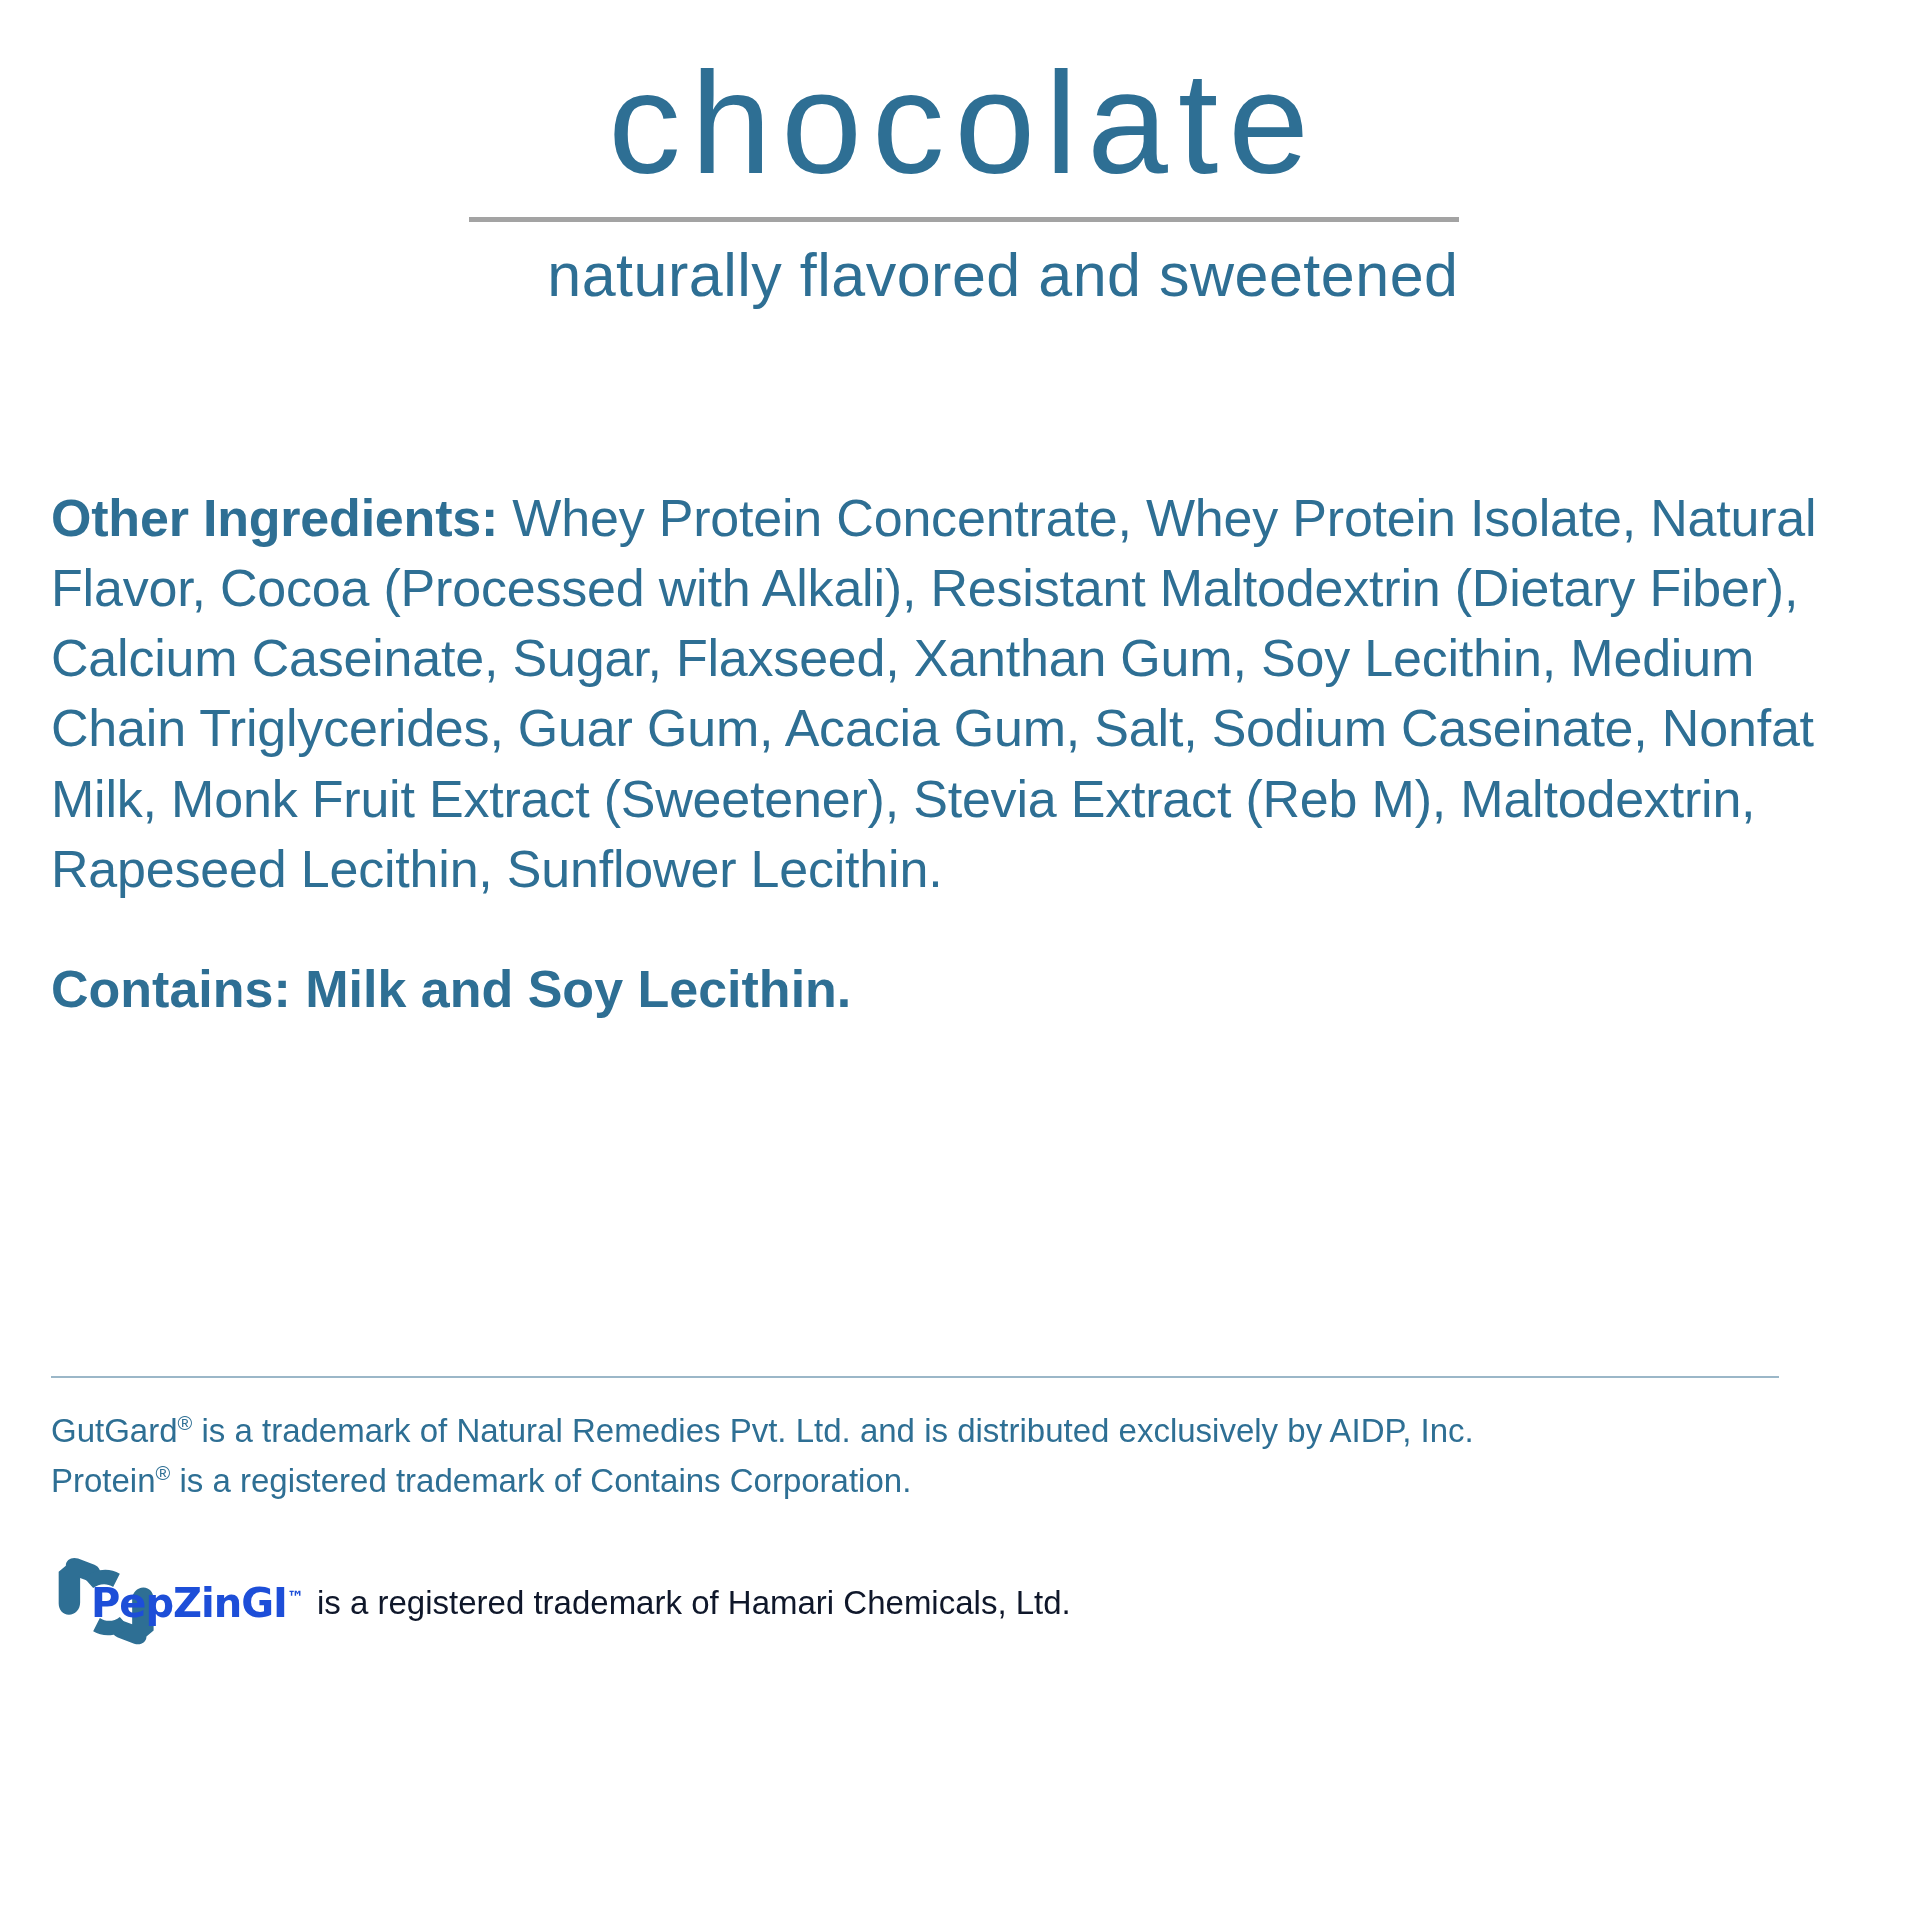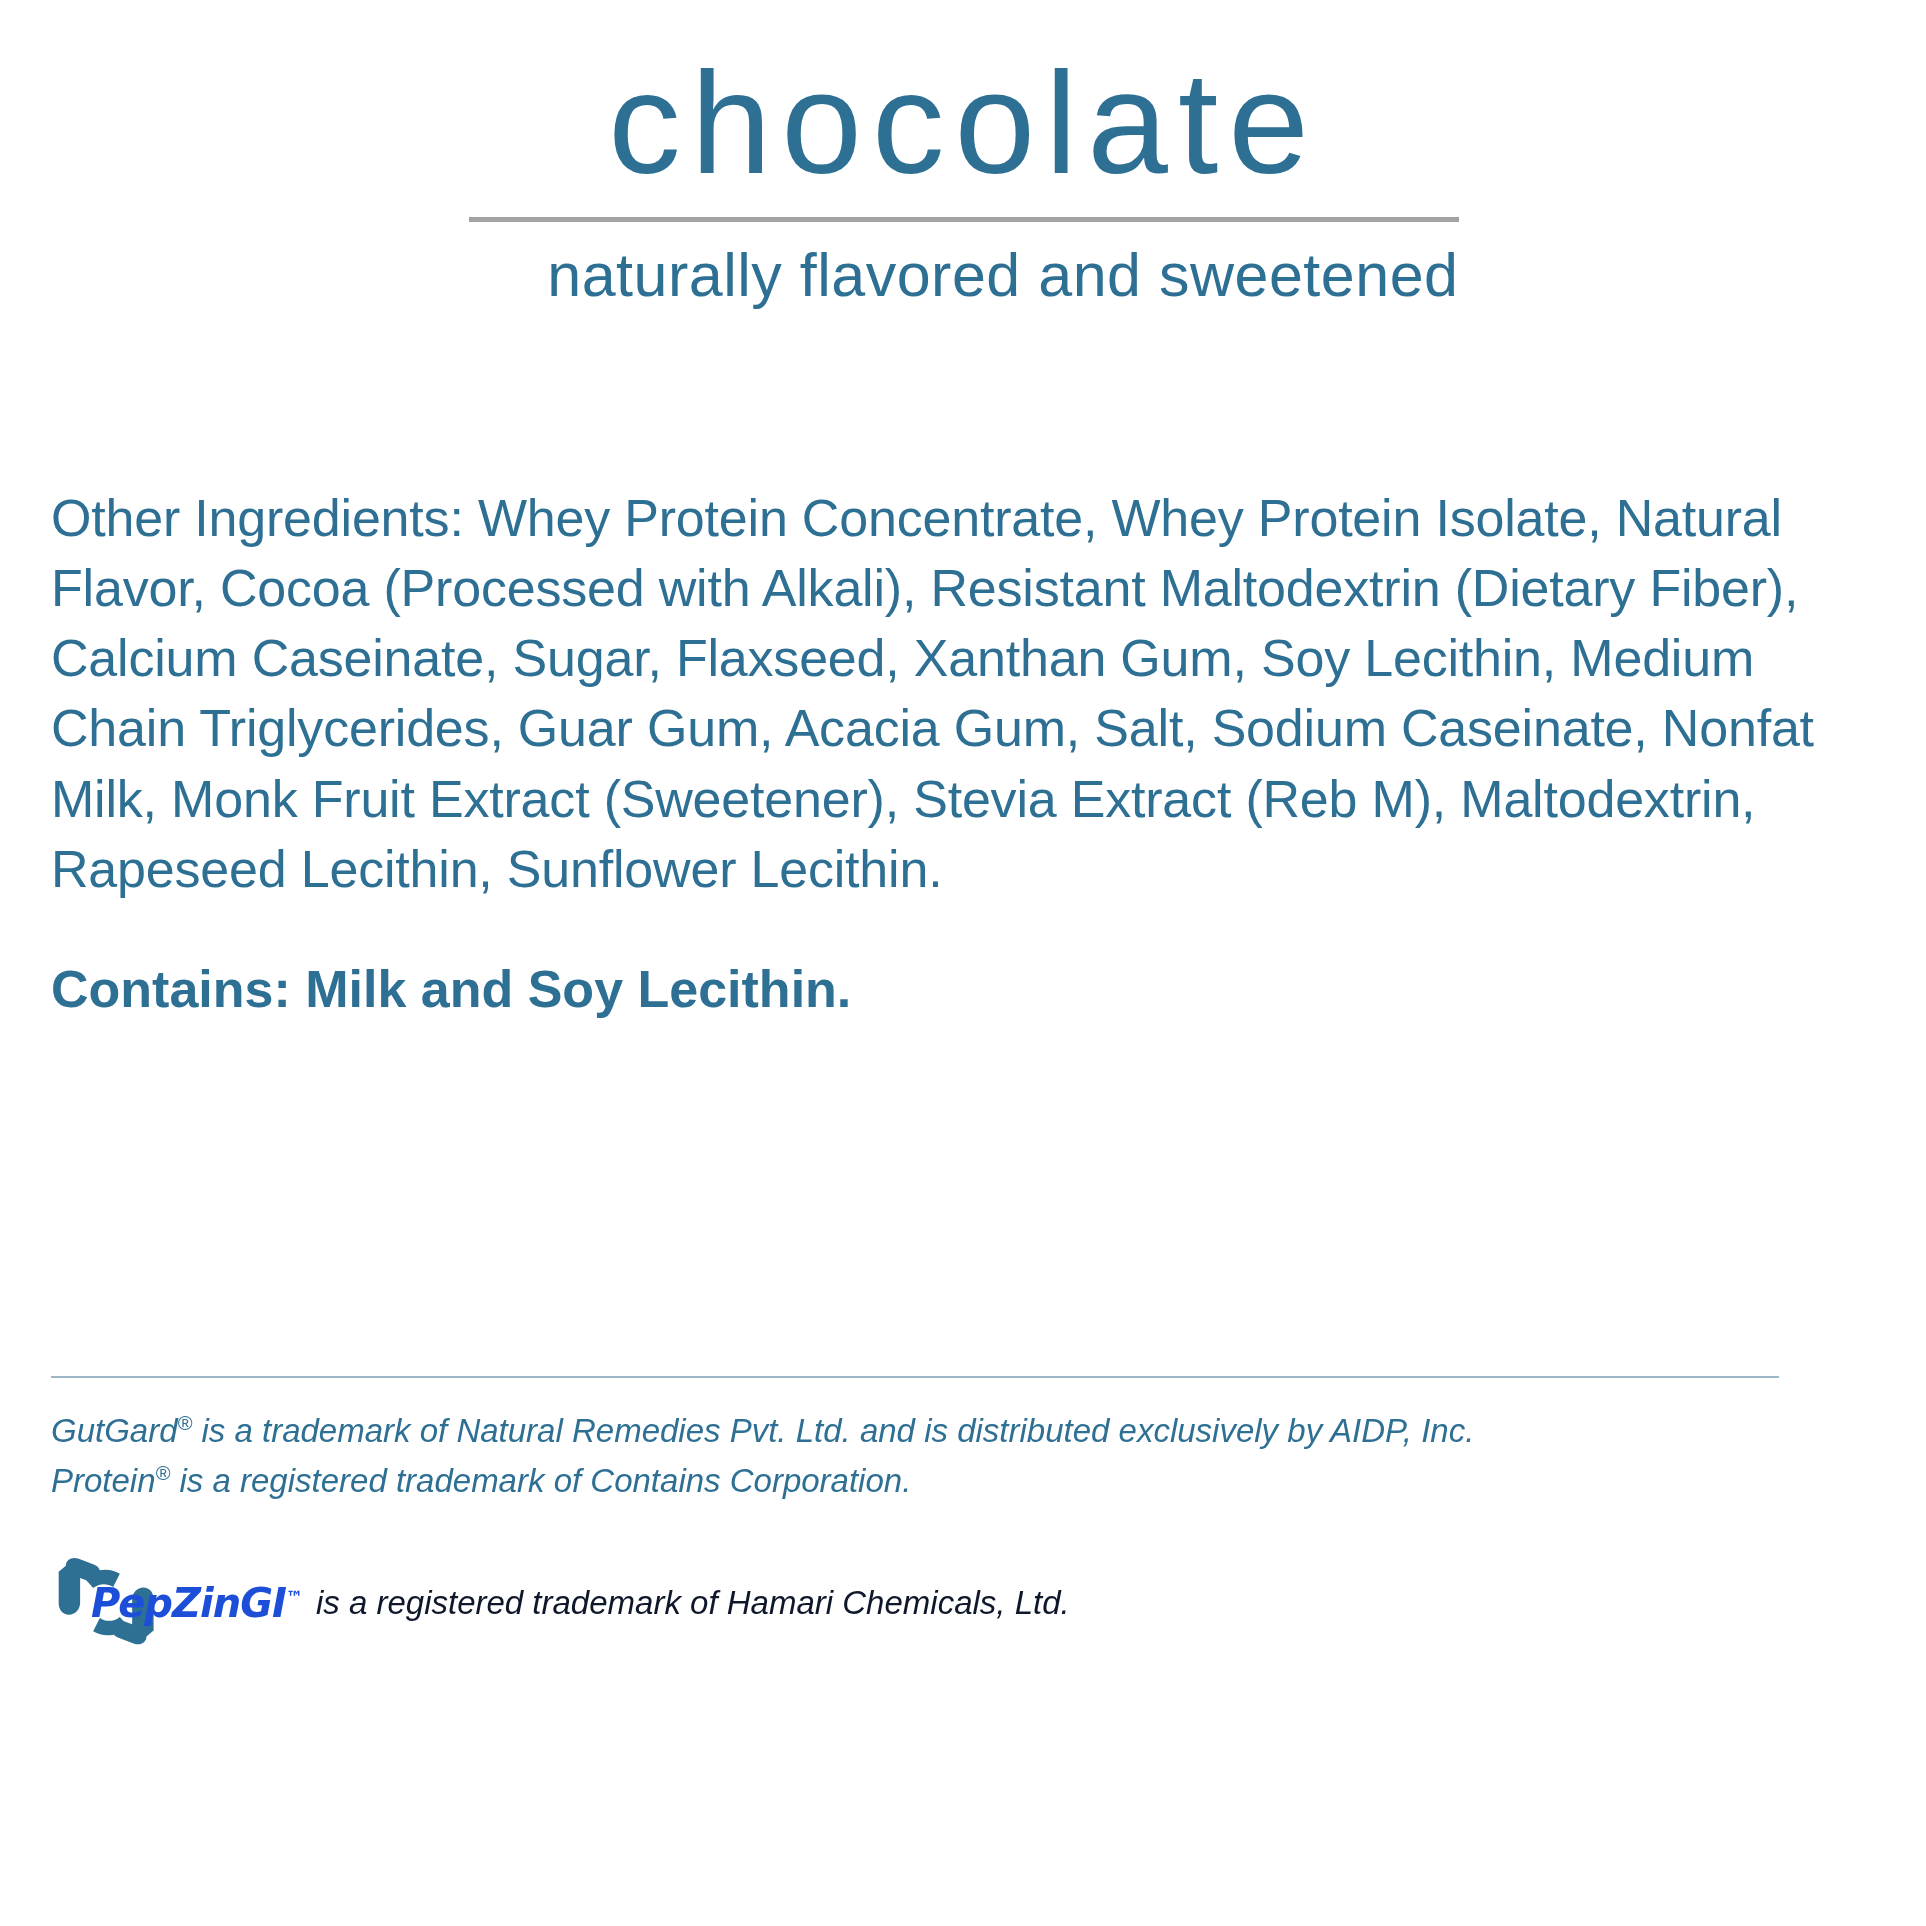--- a/index.html
+++ b/index.html
@@ -53,21 +53,21 @@
     margin-top: 173px;
   }
   .ingredients-paragraph {
     font-size: 52px;
     line-height: 1.35;
     font-weight: 400;
     color: #2e6f94;
     letter-spacing: -0.2px;
   }
   .ingredients-paragraph .lead {
-    font-weight: 400;
+    font-weight: 700;
   }
   .contains-line {
     margin-top: 51px;
     font-size: 52px;
     font-weight: 700;
     line-height: 1.3;
     color: #2e6f94;
   }
   .bioengineered-line {
     margin-top: 42px;
@@ -76,21 +76,20 @@
     line-height: 1.3;
     color: #2e6f94;
   }
 
   
   .footer {
     position: absolute;
     left: 51px;
     right: 51px;
     top: 1376px;
-    font-style: italic;
   }
   .divider {
     height: 2px;
     background: #9bb7c8;
     width: 1728px;
     margin: 0 0 28px 0;
   }
   .footer-line {
     font-size: 33px;
     line-height: 1.5;

